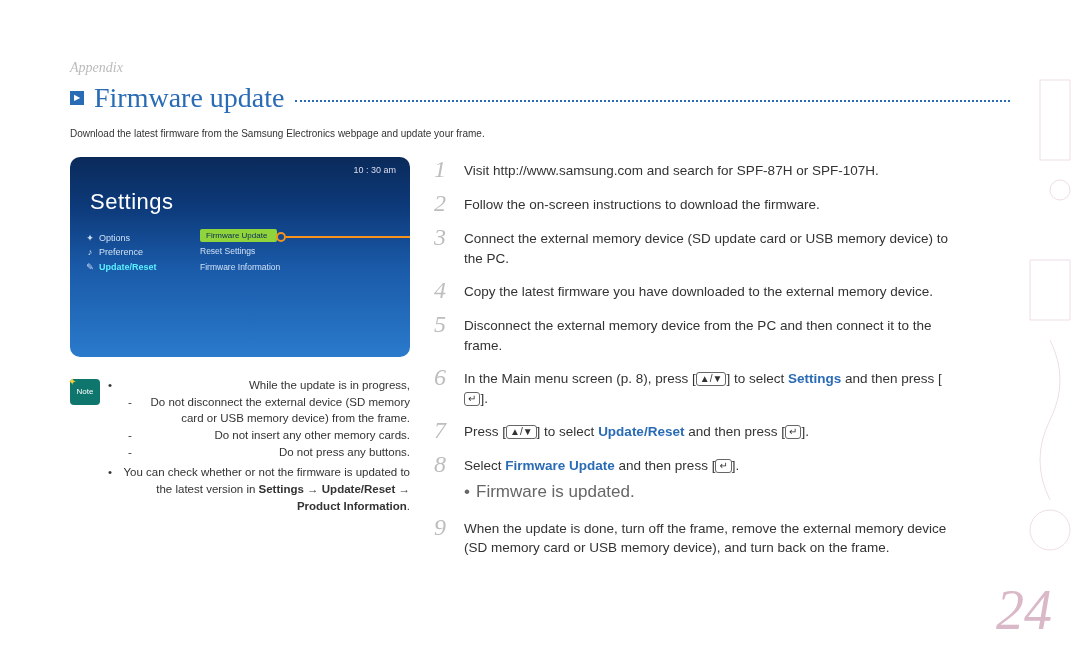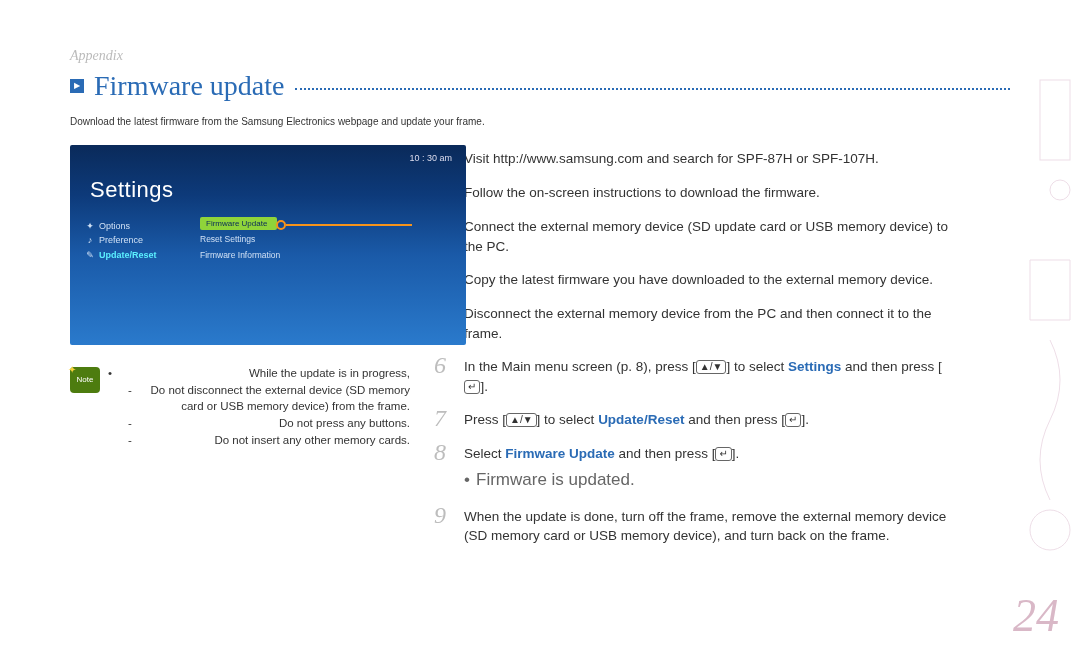--- a/index.html
+++ b/index.html
@@ -7,21 +7,21 @@
     font-family: Arial, Helvetica, sans-serif;
     font-size: 13px;
     color: #333;
     background: #fff;
     width: 1080px;
     height: 666px;
     position: relative;
     overflow: hidden;
   }
   .page {
-    padding: 48px 70px 30px 70px;
+    padding: 60px 70px 30px 70px;
     position: relative;
     height: 100%;
   }
   .appendix {
     color: #bbb;
     font-style: italic;
     font-size: 14px;
     margin-bottom: 6px;
     font-family: Georgia, serif;
   }
@@ -70,24 +70,24 @@
   }
   .left-col {
     width: 340px;
     flex-shrink: 0;
   }
   .right-col {
     flex: 1;
     padding-right: 60px;
   }
   .screenshot {
-    width: 396px;
+    width: 340px;
     height: 200px;
     background: linear-gradient(180deg, #0a2a5a 0%, #0d3a7a 25%, #1a5aa8 55%, #2a7acc 100%);
-    border-radius: 2px;
+    border-radius: 10px;
     position: relative;
     overflow: hidden;
     margin-bottom: 20px;
   }
   .shot-time {
     position: absolute;
     top: 8px;
     right: 14px;
     color: #dde;
     font-size: 9px;
@@ -150,21 +150,21 @@
   .note-block {
     display: flex;
     gap: 8px;
     font-size: 11.5px;
     line-height: 1.45;
     color: #333;
   }
   .note-icon {
     width: 30px;
     height: 26px;
-    background: #4d7c0f;
+    background: #0f766e;
     border-radius: 4px;
     color: #fff;
     font-size: 8px;
     display: flex;
     align-items: center;
     justify-content: center;
     position: relative;
     flex-shrink: 0;
     margin-top: 2px;
   }
@@ -225,25 +225,25 @@
     border-radius: 3px;
     font-size: 10px;
     line-height: 1;
     padding: 1px 3px;
     vertical-align: 1px;
     min-width: 14px;
     text-align: center;
   }
   .page-number {
     position: absolute;
-    right: 21px;
+    right: 28px;
     bottom: 24px;
     font-family: Georgia, serif;
     font-style: italic;
-    font-size: 46px;
+    font-size: 56px;
     color: #d9b8c7;
     font-weight: normal;
   }
   .deco-art {
     position: absolute;
     right: 0;
     top: 60px;
     width: 60px;
     height: 540px;
     opacity: 0.25;
@@ -294,23 +294,26 @@
       </div>
 
       <div class="note-block">
         <div class="note-icon">Note</div>
         <div class="note-list">
           <ul>
             <li>
               <span>While the update is in progress,</span>
               <div class="note-sub">
                 <div>Do not disconnect the external device (SD memory card or USB memory device) from the frame.</div>
+                <div>Do not insert any other memory cards.</div>
                 <div>Do not press any buttons.</div>
-                <div>Do not insert any other memory cards.</div>
               </div>
+            </li>
+            <li>
+              <span>You can check whether or not the firmware is updated to the latest version in </span><b>Settings → Update/Reset → Product Information</b><span>.</span>
             </li>
           </ul>
         </div>
       </div>
     </div>
 
     <div class="right-col">
       <div class="steps">
 
         <div class="step">

